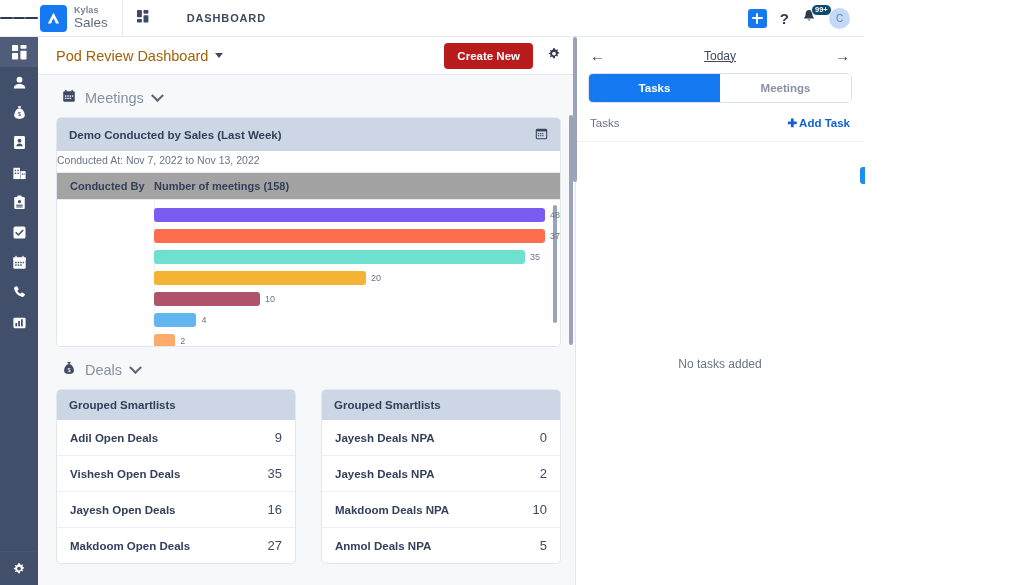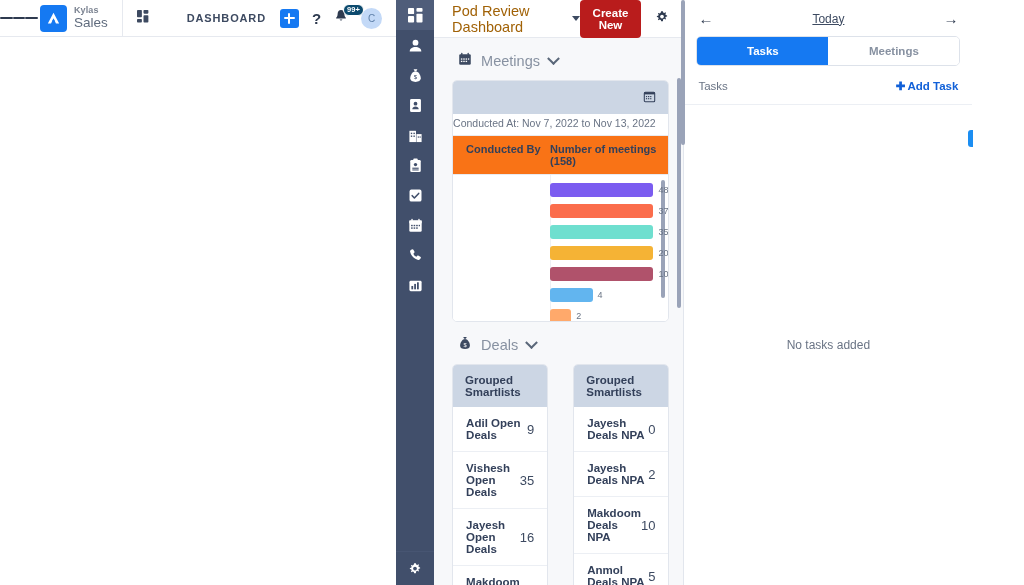--- a/index.html
+++ b/index.html
@@ -2,21 +2,21 @@
 <html><head>
 <meta charset="utf-8">
 <style>
   * { box-sizing: border-box; margin: 0; padding: 0; }
   html, body {
     width: 1024px; height: 585px;
     font-family: "Liberation Sans", sans-serif;
     background: #ffffff;
     overflow: hidden;
   }
-  .app { position: relative; width: 864px; height: 585px; display: flex; }
+  .app { position: relative; width: 864px; height: 585px; display: flex; flex-direction: column; }
 
   
   .topbar {
     height: 37px; min-height: 37px;
     background: #ffffff;
     border-bottom: 1px solid #e6e9ef;
     display: flex; align-items: center;
     position: relative; z-index: 30;
   }
   .hamburger { width: 38px; display: flex; align-items: center; justify-content: center; cursor: pointer; }
@@ -118,21 +118,21 @@
     background: #ccd6e4; padding: 9px 12px;
     display: flex; align-items: center;
     font-size: 11.5px; font-weight: bold; color: #33405a;
   }
   .card-head .cal-ico { margin-left: auto; cursor: pointer; }
   .conducted-at {
     text-align: left; font-size: 10.5px; color: #6a7485;
     padding: 3px 0 6px; background: #fff;
   }
   .chart-cols {
-    display: flex; background: #f97316;
+    display: flex; background: #a3a3a3;
     border-top: 1px solid #e8ebf0; border-bottom: 1px solid #e8ebf0;
     font-size: 11px; font-weight: bold; color: #33405a;
     padding: 7px 0 7px 0;
   }
   .col-a { width: 97px; padding-left: 13px; }
   .col-b { flex: 1; }
 
   .chart-body { position: relative; height: 146px; background: #fff; }
   .bar-row { position: absolute; left: 0; right: 0; display: flex; align-items: center; height: 14px; }
   .bar { height: 14px; border-radius: 3px; }
@@ -407,20 +407,21 @@
                 <rect x="8.7" y="10" width="1.7" height="1.5"></rect>
               </g>
             </svg>
           </span>
           <span class="stitle">Meetings</span>
           <span class="chev"></span>
         </div>
 
         <div class="card">
           <div class="card-head">
+            <span>Demo Conducted by Sales (Last Week)</span>
             <span class="cal-ico">
               <svg width="13" height="13" viewBox="0 0 16 16">
                 <rect x="1.6" y="2.8" width="12.8" height="11.6" rx="1.2" fill="none" stroke="#33405a" stroke-width="1.3"></rect>
                 <rect x="1.6" y="2.8" width="12.8" height="2.6" fill="#33405a"></rect>
                 <g fill="#33405a">
                   <rect x="3.6" y="7.4" width="1.5" height="1.4"></rect>
                     <rect x="6.2" y="7.4" width="1.5" height="1.4"></rect>
                   <rect x="8.8" y="7.4" width="1.5" height="1.4"></rect>
                     <rect x="3.6" y="10" width="1.5" height="1.4"></rect>
                   <rect x="6.2" y="10" width="1.5" height="1.4"></rect>

